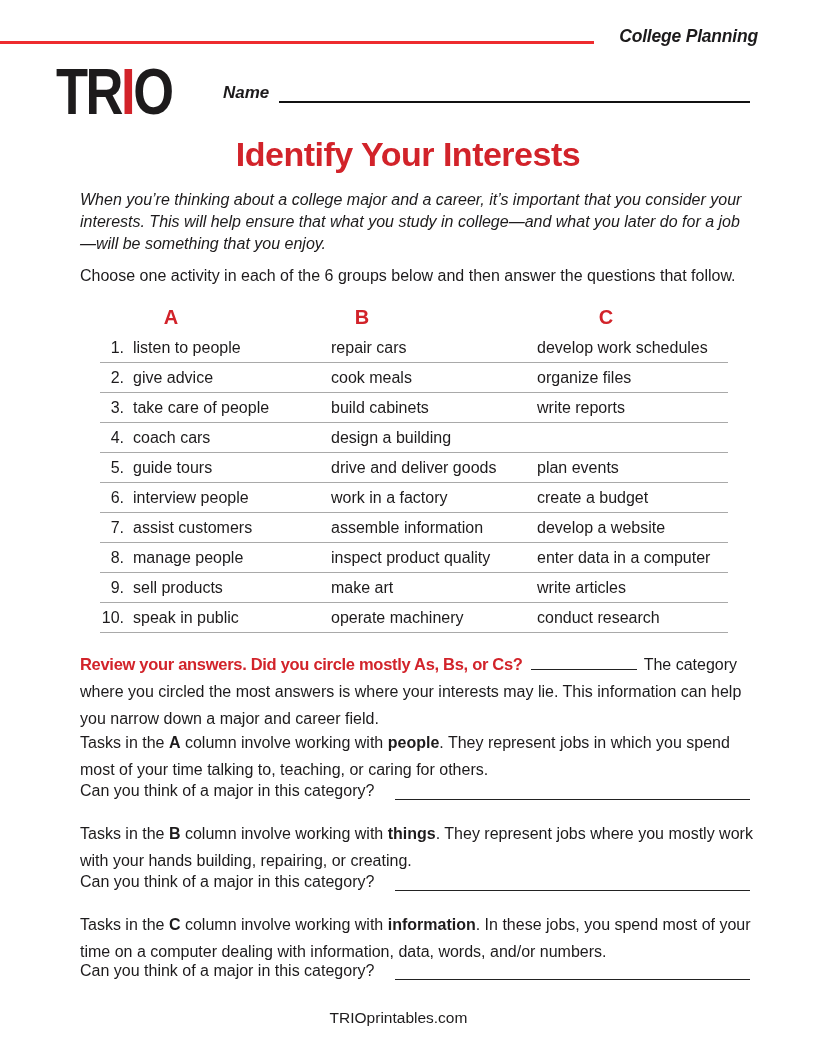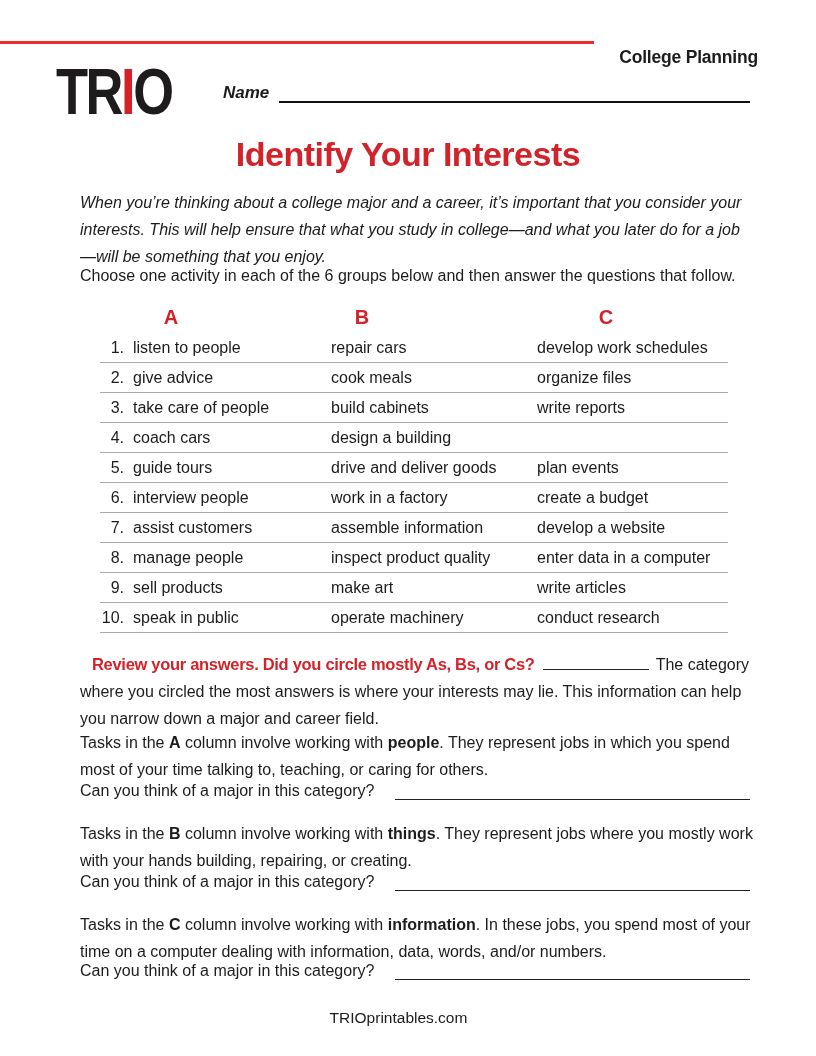--- a/index.html
+++ b/index.html
@@ -5,44 +5,44 @@
   :root{
     --red:#d2232a; --red-line:#ee2b2e; --grayline:#a9a9a9; --ink:#1d1b1c;
   }
   *{margin:0;padding:0;box-sizing:border-box;}
   html,body{background:#ffffff;}
   body{font-family:"Liberation Sans",sans-serif;color:var(--ink);}
   #page{position:relative;width:816px;height:1056px;margin:0 auto;background:#fff;overflow:hidden;}
 
   
   .rule{position:absolute;left:0;top:41px;width:594px;height:3px;background:var(--red-line);}
-  .eyebrow{position:absolute;top:47px;right:58px;font-size:17.5px;font-weight:bold;letter-spacing:-0.2px;}
+  .eyebrow{position:absolute;top:26px;right:58px;font-size:17.5px;font-weight:bold;font-style:italic;letter-spacing:-0.2px;}
   .logo{position:absolute;left:56px;top:60px;font-size:64px;font-weight:bold;letter-spacing:-3px;line-height:1;transform:scaleX(.82);transform-origin:left top;}
   .logo .red{color:var(--red);}
   .namewrap{position:absolute;left:223px;top:82px;width:527px;display:flex;align-items:flex-end;font-style:italic;}
   .namelabel{font-size:17px;font-weight:bold;}
   .nameline{flex:1;margin-left:10px;border-bottom:2px solid #111;height:21px;}
 
   
   .title{position:absolute;left:0;top:135px;width:816px;text-align:center;color:var(--red);font-size:34px;font-weight:bold;letter-spacing:-0.5px;}
-  .intro{position:absolute;left:80px;top:189px;width:672px;font-size:16px;font-style:italic;line-height:27px;}
+  .intro{position:absolute;left:80px;top:189px;width:672px;font-size:16px;font-style:italic;line-height:22px;}
   .instruction{position:absolute;left:80px;top:267px;width:690px;font-size:16px;}
 
   
   .thead{position:absolute;left:0;top:306px;width:816px;height:26px;}
   .thead span{position:absolute;transform:translateX(-50%);color:var(--red);font-size:20px;font-weight:bold;}
   .thead .ha{left:171px;} .thead .hb{left:362px;} .thead .hc{left:606px;}
   .tbody{position:absolute;left:100px;top:333px;width:628px;}
   .t-row{display:grid;grid-template-columns:24px 207px 206px 191px;height:30px;align-items:center;border-bottom:1px solid var(--grayline);font-size:16px;}
   .t-num{text-align:right;}
   .t-a{padding-left:9px;} .t-b{padding-left:0;} .t-c{padding-left:0;}
 
   
   .review{position:absolute;left:80px;top:651px;width:682px;font-size:16px;line-height:27px;}
-  .review .redq{color:var(--red);font-weight:bold;font-size:16.5px;letter-spacing:-0.3px;margin-left:12px;}
+  .review .redq{color:var(--red);font-weight:bold;font-size:16.5px;letter-spacing:-0.3px;}
   .blank{display:inline-block;width:106px;border-bottom:1.6px solid #222;height:14px;margin:0 7px 0 8px;}
 
   .para{position:absolute;left:80px;width:682px;font-size:16px;line-height:27px;}
   .para b{font-weight:bold;}
   .p-a{top:729px;} .p-b{top:820px;} .p-c{top:911px;}
 
   .qrow{position:absolute;left:80px;width:670px;display:flex;align-items:flex-end;font-size:16px;gap:12px;}
   .q-1{top:782px;} .q-2{top:873px;} .q-3{top:962px;}
   .qline{flex:1;margin-left:9px;border-bottom:1.6px solid #222;height:18px;}
 

